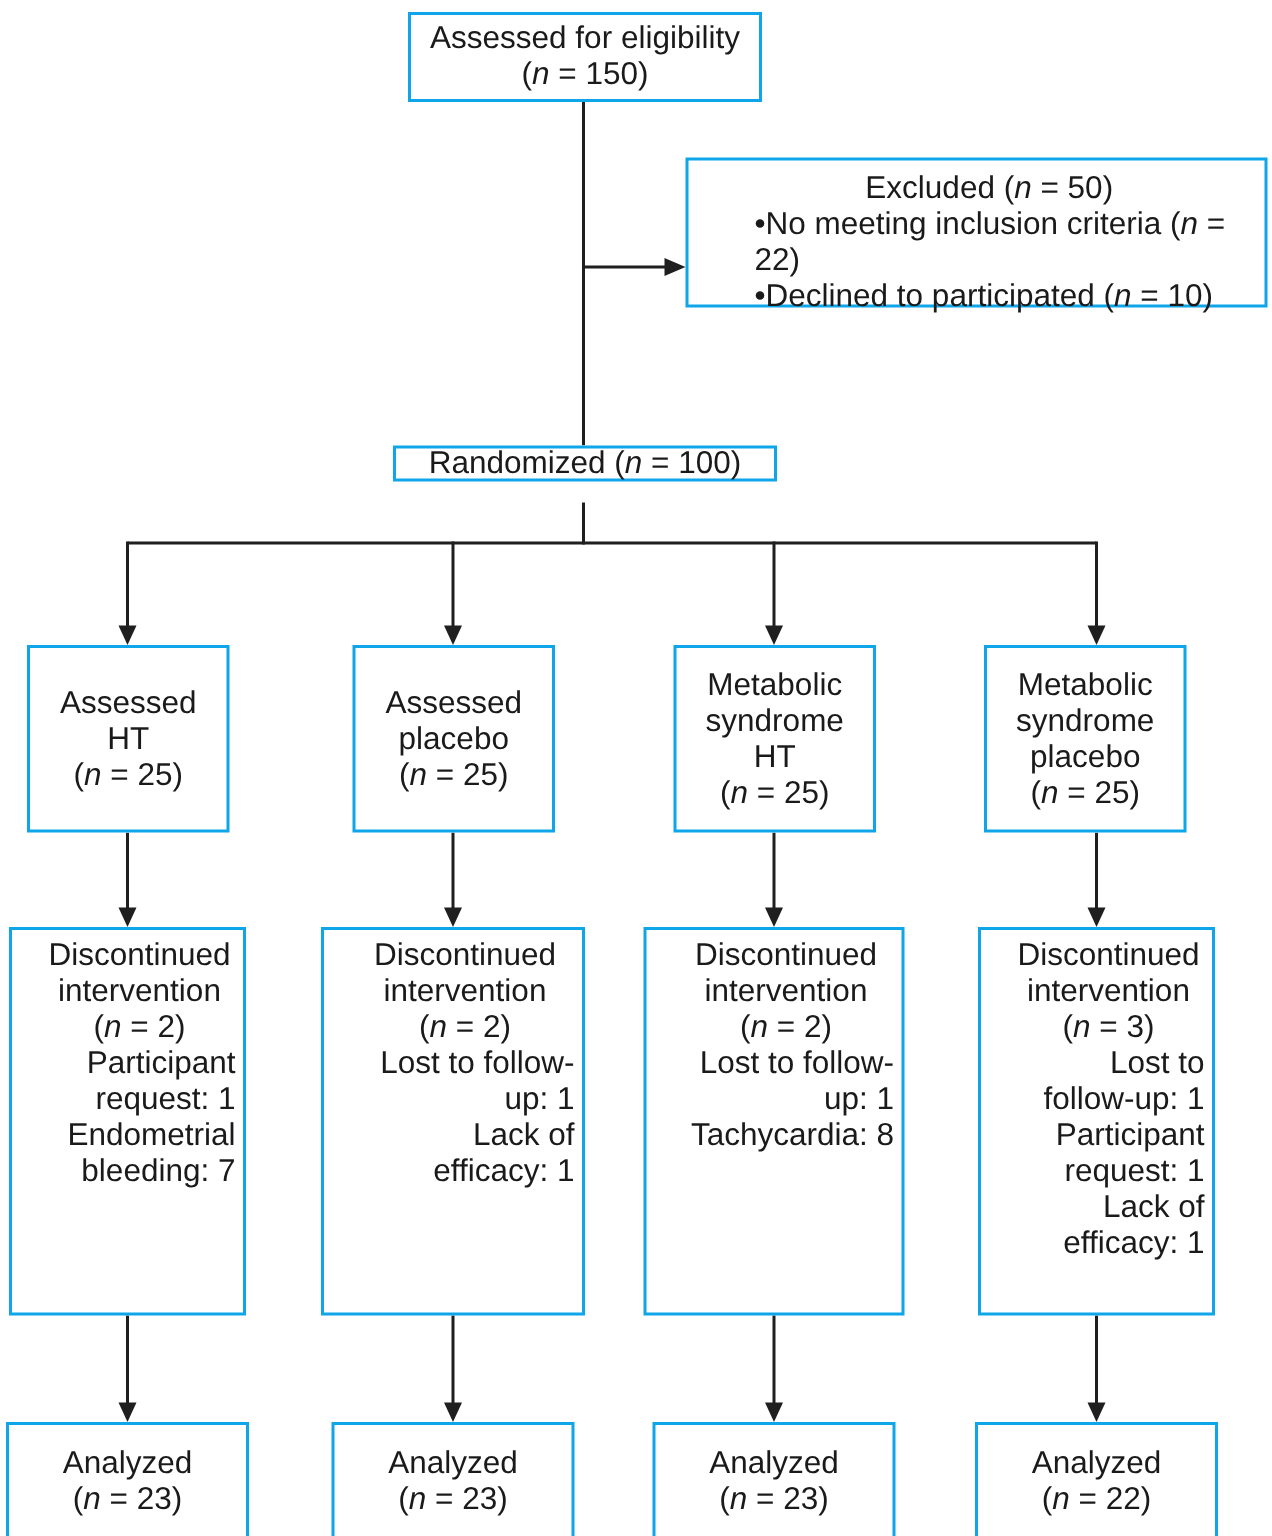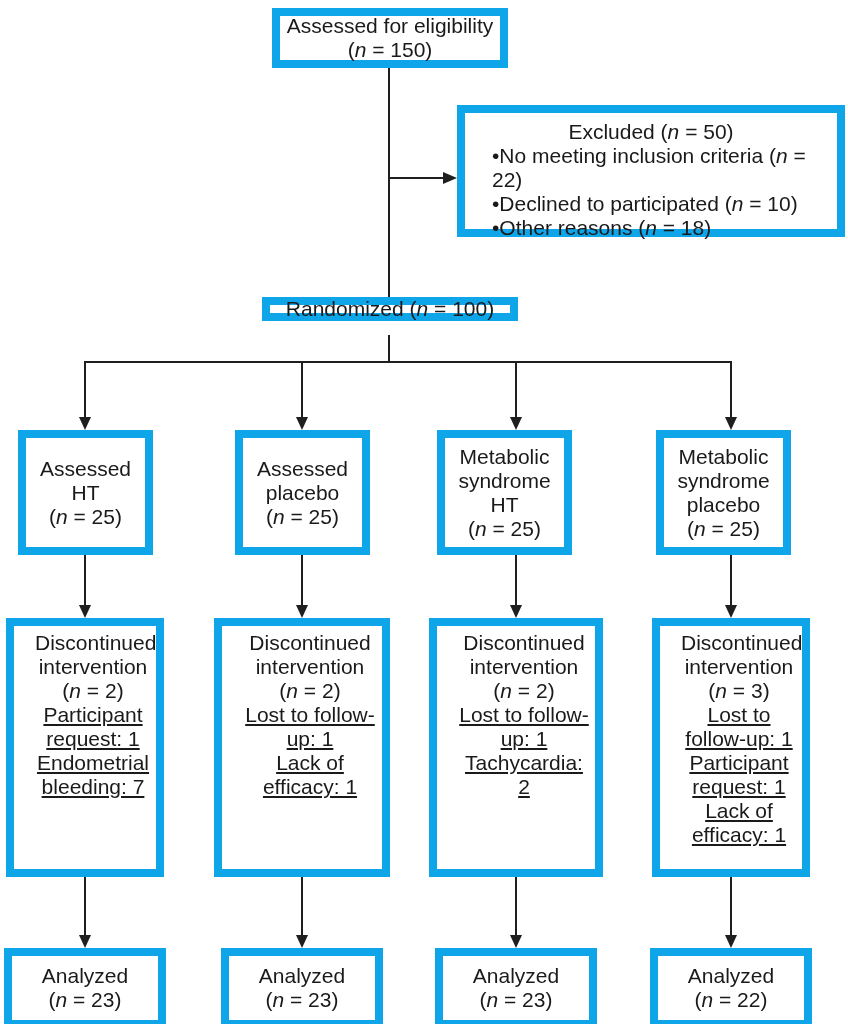--- a/index.html
+++ b/index.html
@@ -17,38 +17,38 @@
   svg.connectors {
     position: absolute;
     left: 0; top: 0;
     width: 848px; height: 1024px;
     pointer-events: none;
   }
   .box {
     position: absolute;
     box-sizing: border-box;
     background: #ffffff;
-    border: 8px solid #0ea5e9;
+    border: 2px solid #0ea5e9;
   }
   .vcenter {
     display: flex;
     flex-direction: column;
     justify-content: center;
     align-items: center;
     text-align: center;
   }
   .assessed { left: 272px; top: 8px;  width: 236px; height: 60px; }
-  .excluded { left: 457px; top: 105px; width: 388px; height: 132px; padding: 7px 4px 0 4px; }
+  .excluded { left: 457px; top: 105px; width: 388px; height: 100px; padding: 7px 4px 0 21px; }
   .excluded .exc-title { text-align: center; }
   .excluded .exc-item  { text-align: left; padding-left: 2px; margin-left: 21px; }
   .randomized { left: 262px; top: 297px; width: 256px; height: 24px; }
   .arm  { top: 430px; height: 125px; width: 135px; padding: 0 4px; }
   .disc { top: 618px; height: 259px; padding: 5px 5px 0 21px; }
   .disc .disc-title, .disc .disc-n { text-align: center; }
-  .disc .reason { text-align: center; text-decoration: underline; }
+  .disc .reason { text-align: right; }
   .analyzed { top: 948px; height: 80px; width: 162px; }
   i { font-style: italic; }
 </style>
 </head>
 <body>
 
 <div class="canvas">
 
   <svg class="connectors" viewBox="0 0 848 1024" xmlns="http://www.w3.org/2000/svg">
     <g stroke="#1f1f1f" stroke-width="2" fill="none">
@@ -88,36 +88,35 @@
 
   <div class="box assessed vcenter">
     <div>Assessed for eligibility</div>
     <div>(<i>n</i> = 150)</div>
   </div>
 
   <div class="box excluded">
     <div class="exc-title">Excluded (<i>n</i> = 50)</div>
     <div class="exc-item">•No meeting inclusion criteria (<i>n</i> = 22)</div>
     <div class="exc-item">•Declined to participated (<i>n</i> = 10)</div>
-    <div class="exc-item">•Other reasons (<i>n</i> = 18)</div>
   </div>
 
   <div class="box randomized vcenter">
     <div>Randomized (<i>n</i> = 100)</div>
   </div>
 
   <div class="box arm vcenter" style="left:18px">
     <div>Assessed HT</div>
     <div>(<i>n</i> = 25)</div>
   </div>
   <div class="box arm vcenter" style="left:235px">
     <div>Assessed placebo</div>
     <div>(<i>n</i> = 25)</div>
   </div>
-  <div class="box arm vcenter" style="left:437px">
+  <div class="box arm vcenter" style="left:449px">
     <div>Metabolic syndrome HT</div>
     <div>(<i>n</i> = 25)</div>
   </div>
   <div class="box arm vcenter" style="left:656px">
     <div>Metabolic syndrome placebo</div>
     <div>(<i>n</i> = 25)</div>
   </div>
 
   <div class="box disc" style="left:6px;width:158px">
     <div class="disc-title">Discontinued intervention</div>
@@ -128,21 +127,21 @@
   <div class="box disc" style="left:214px;width:176px">
     <div class="disc-title">Discontinued intervention</div>
     <div class="disc-n">(<i>n</i> = 2)</div>
     <div class="reason">Lost to follow-up: 1</div>
     <div class="reason">Lack of efficacy: 1</div>
   </div>
   <div class="box disc" style="left:429px;width:174px">
     <div class="disc-title">Discontinued intervention</div>
     <div class="disc-n">(<i>n</i> = 2)</div>
     <div class="reason">Lost to follow-up: 1</div>
-    <div class="reason">Tachycardia: 2</div>
+    <div class="reason">Tachycardia: 8</div>
   </div>
   <div class="box disc" style="left:652px;width:158px">
     <div class="disc-title">Discontinued intervention</div>
     <div class="disc-n">(<i>n</i> = 3)</div>
     <div class="reason">Lost to follow-up: 1</div>
     <div class="reason">Participant request: 1</div>
     <div class="reason">Lack of efficacy: 1</div>
   </div>
 
   <div class="box analyzed vcenter" style="left:4px">

